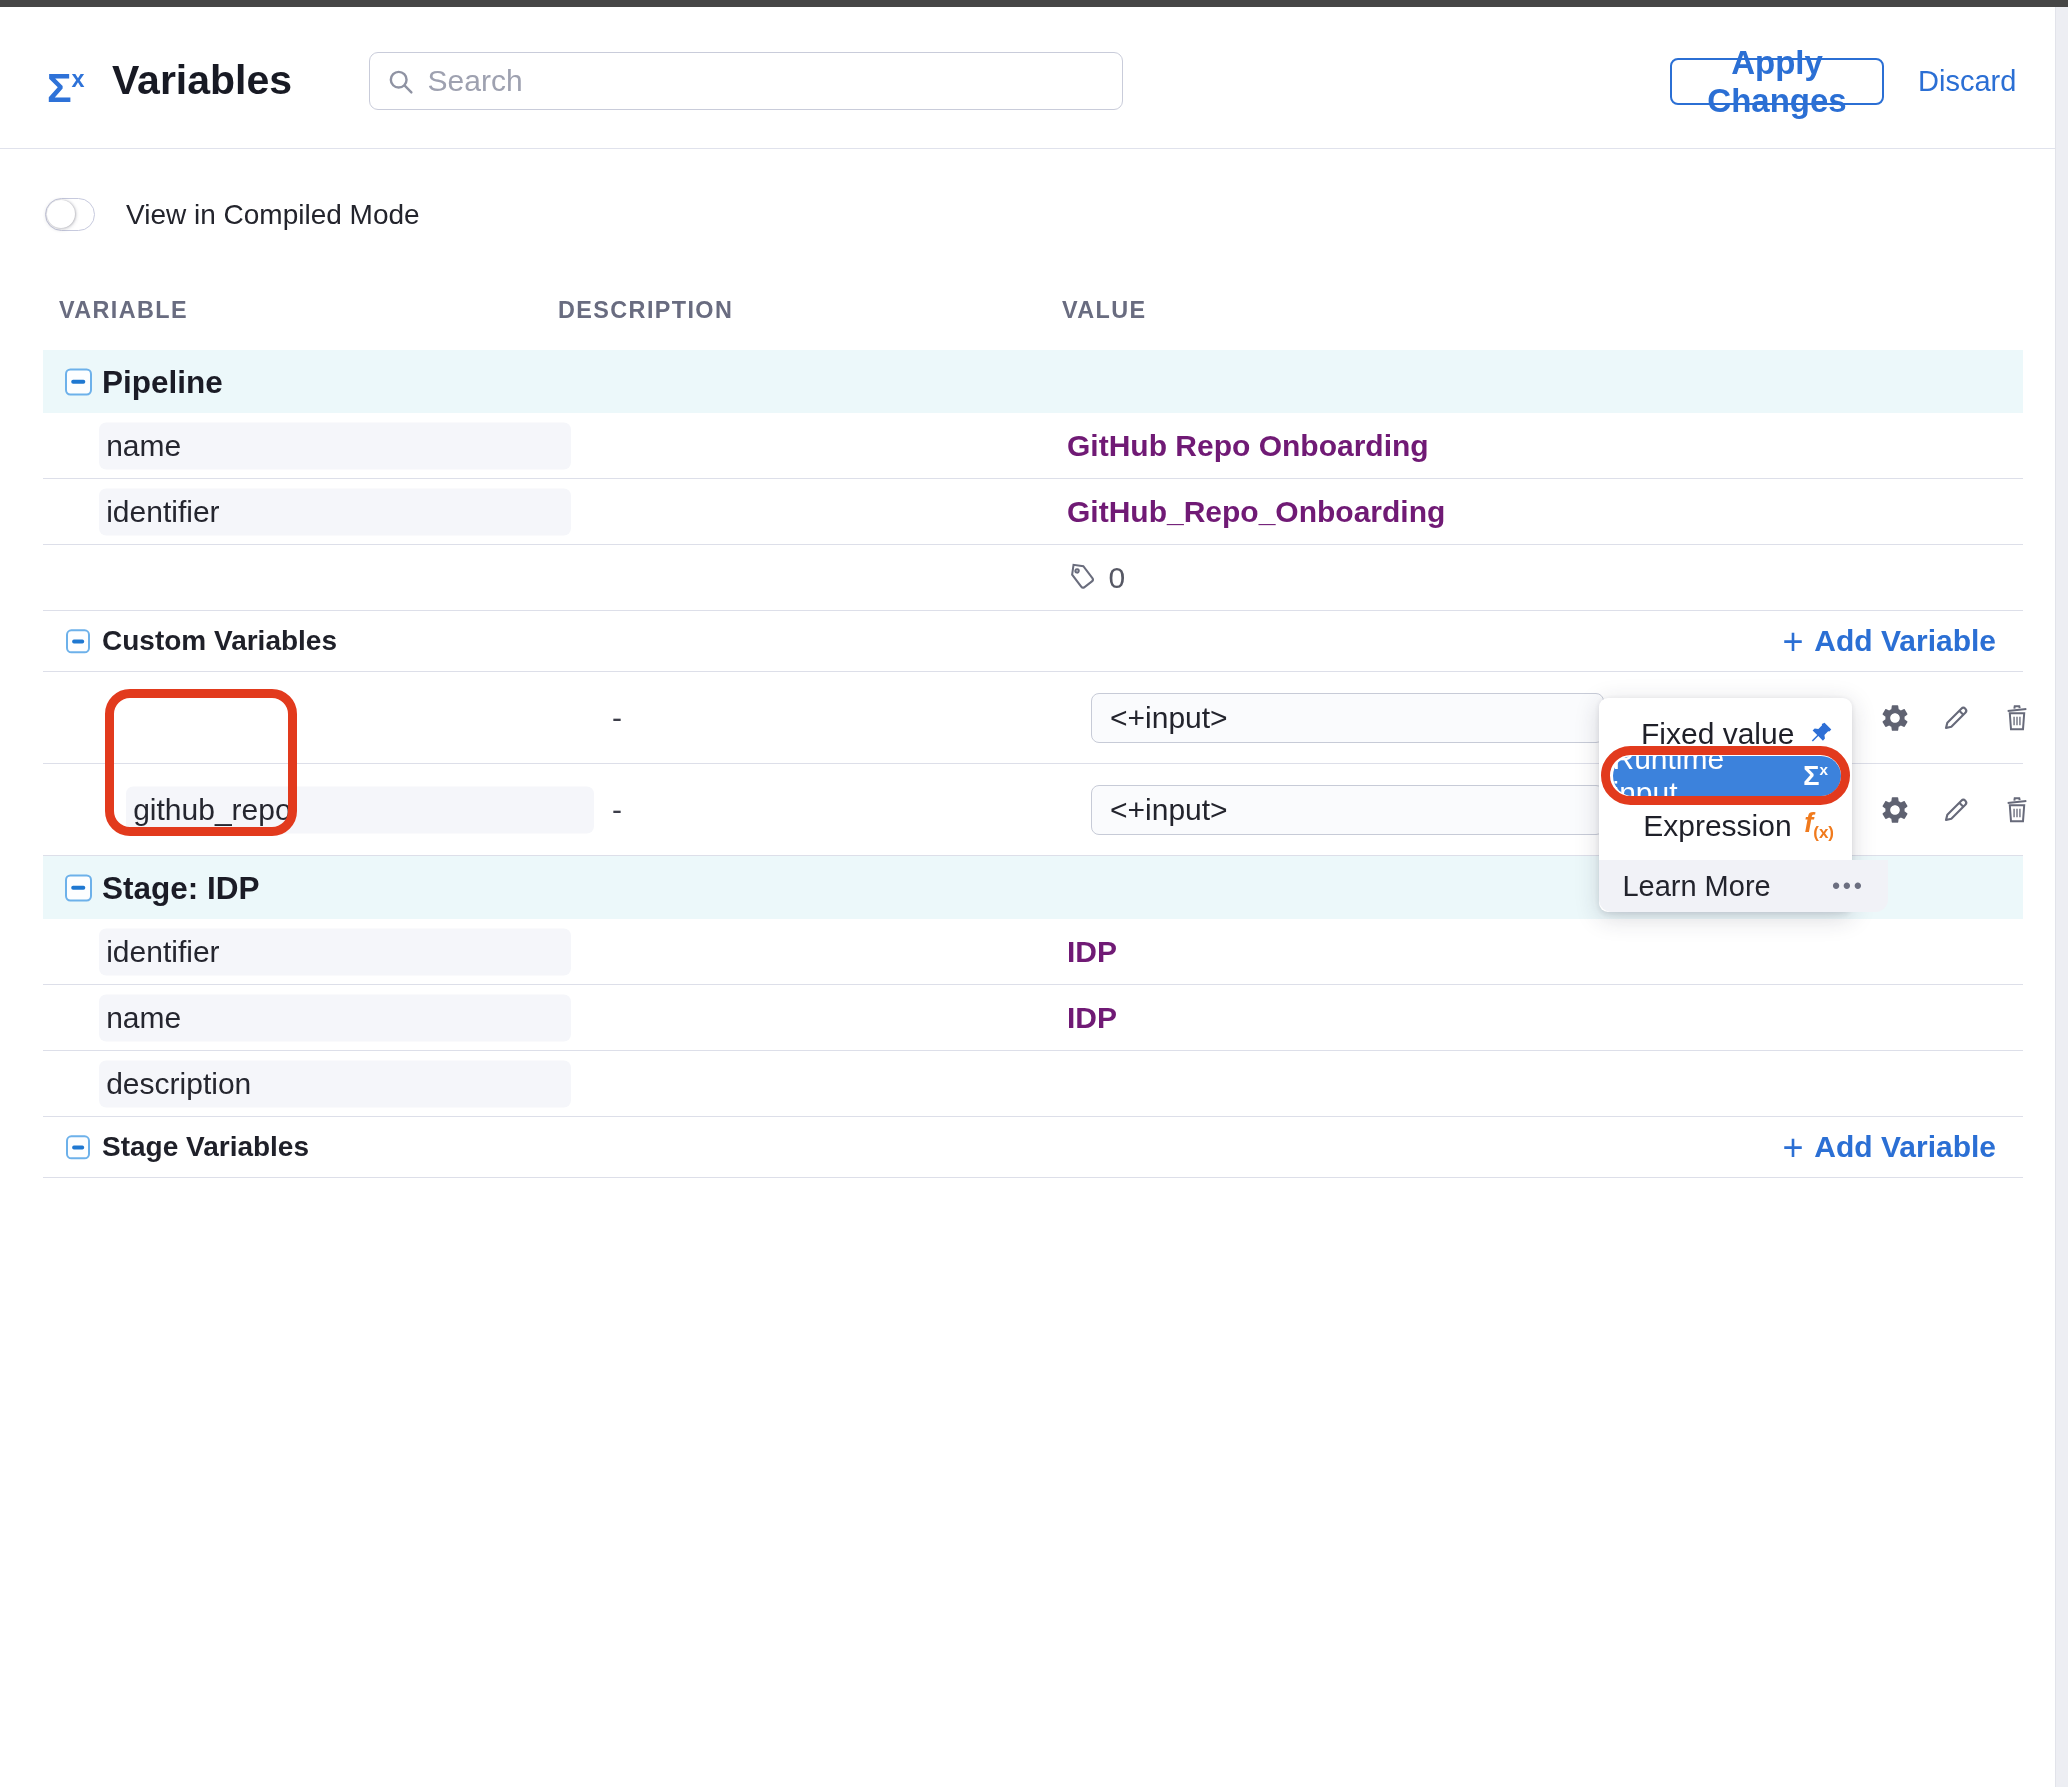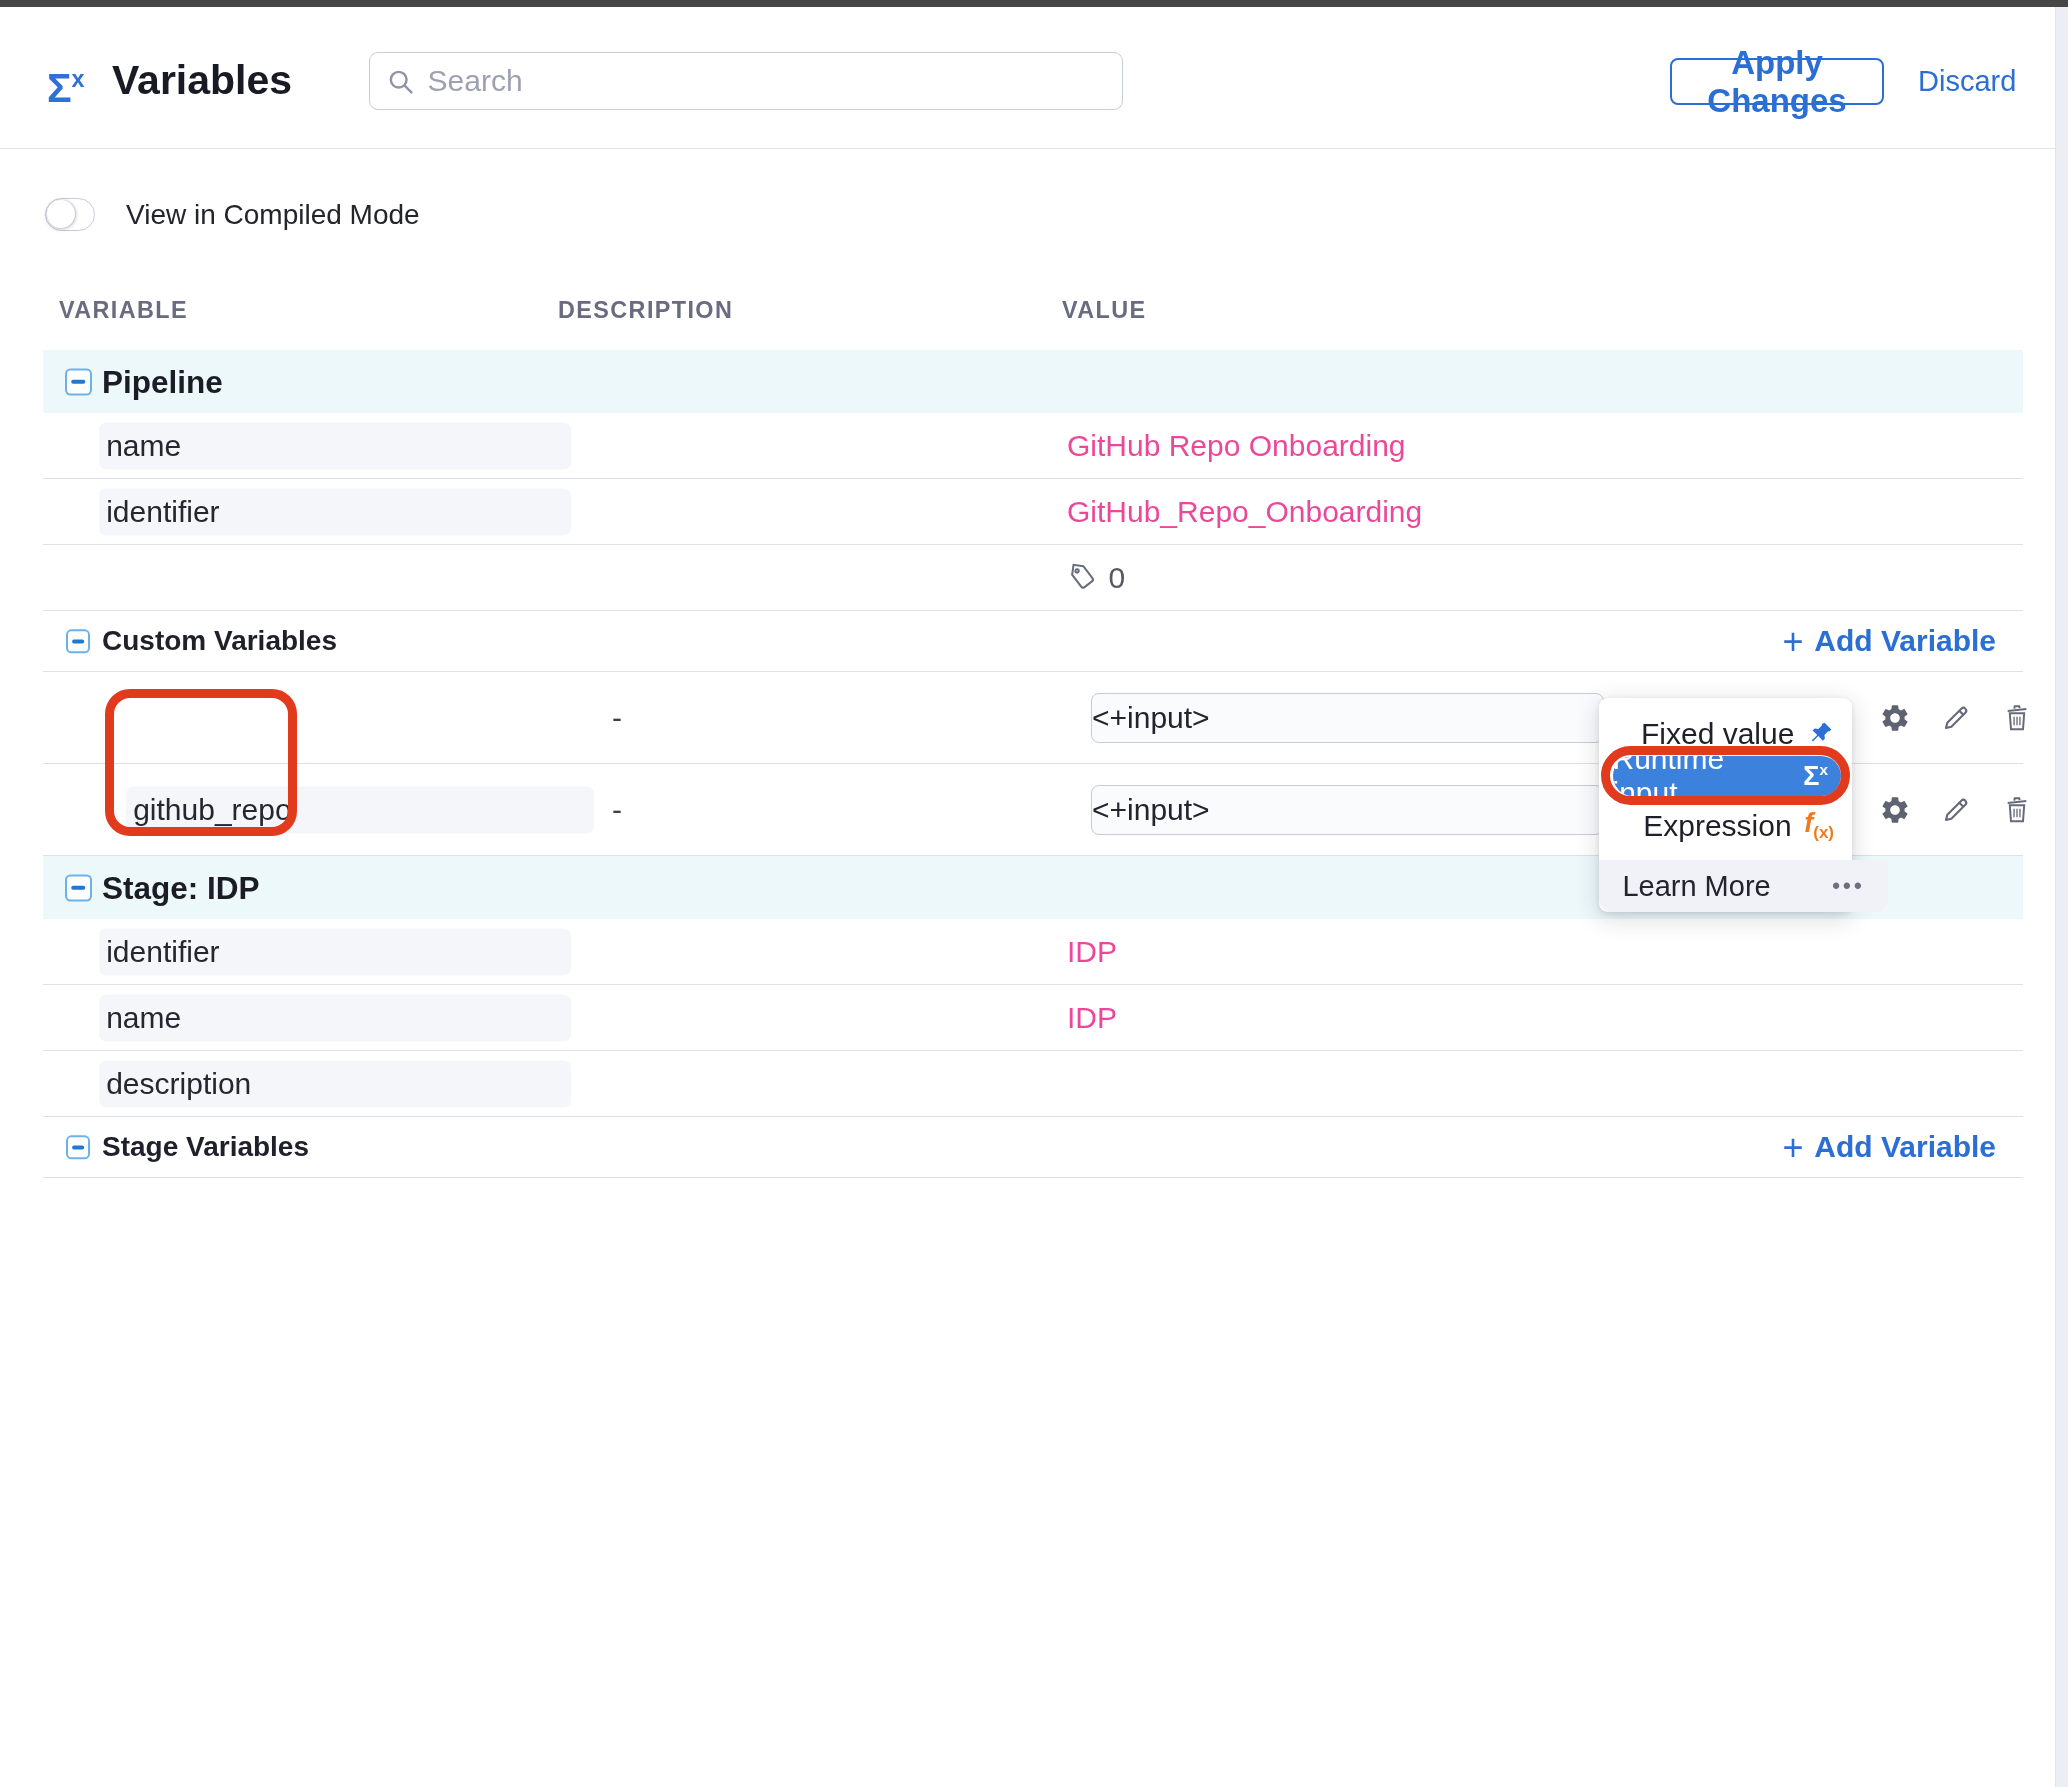--- a/index.html
+++ b/index.html
@@ -44,24 +44,24 @@
   .minus-sq.big { left:21.6px; }
   .minus-sq.small { left:23.4px; width:23.4px; height:23.4px; }
   .minus-sq.small::after { width:11.7px; }
 
   .section-title { position:absolute; left:59px; top:50%; transform:translateY(-50%); font-size:31.5px; font-weight:700; color:#1b1c26; }
   .subsection-title { position:absolute; left:59px; top:50%; transform:translateY(-50%); font-size:28px; font-weight:600; color:#1f2029;text-align:center; }
 
   .chip { position:absolute; left:56px; top:50%; transform:translateY(-50%); width:472px; height:47px; background:#f5f6fa; border-radius:7.2px; display:flex; align-items:center; padding-left:7.2px; font-size:30px; color:#25262f; }
   .row.h-var .chip { left:83px; width:468px; }
   .desc-cell { position:absolute; left:569px; top:50%; transform:translateY(-50%); font-size:30px; color:#3c3e49; }
-  .val { position:absolute; left:1024px; top:50%; transform:translateY(-50%); font-size:30px; font-weight:400; color:#ec4899; }
+  .val { position:absolute; left:1024px; top:50%; transform:translateY(-50%); font-size:30px; font-weight:700; color:#701a75; }
   .val.tagsv { display:flex; align-items:center; gap:12.6px; font-weight:500; color:#565864; }
 
-  .inputbox { position:absolute; left:1048px; top:50%; transform:translateY(-50%); width:513px; height:50px; border:1.8px solid #c7cbd7; border-radius:8px; background:#fafbfd; display:flex; align-items:center; font-size:30px; color:#23242d; cursor:pointer; }
+  .inputbox { position:absolute; left:1048px; top:50%; transform:translateY(-50%); width:513px; height:50px; border:1.8px solid #c7cbd7; border-radius:8px; background:#fafbfd; display:flex; align-items:center; padding-left:18px; font-size:30px; color:#23242d; cursor:pointer; }
 
   .acticons { position:absolute; left:1836px; top:50%; transform:translateY(-50%); display:flex; align-items:center; gap:29px; }
   .acticons .ic { width:32px; height:32px; cursor:pointer; }
 
   .add-link { position:absolute; right:27px; top:50%; transform:translateY(-50%); display:flex; align-items:center; gap:10.8px; color:#2b6fd4; font-size:30px; font-weight:600; cursor:pointer; }
 
   
   .vmenu { position:absolute; left:1599px; top:698px; width:253px; height:214px; background:#fff; border-radius:9px; box-shadow:0 5.4px 25px rgba(40,41,61,.18), 0 1.8px 5.4px rgba(40,41,61,.10); z-index:10; }
   .vm-item { position:absolute; right:18px; display:flex; align-items:center; gap:12.6px; font-size:30px; color:#1f2029; cursor:pointer; }
   .vm-item.fixed { top:14.4px; height:43px; }

